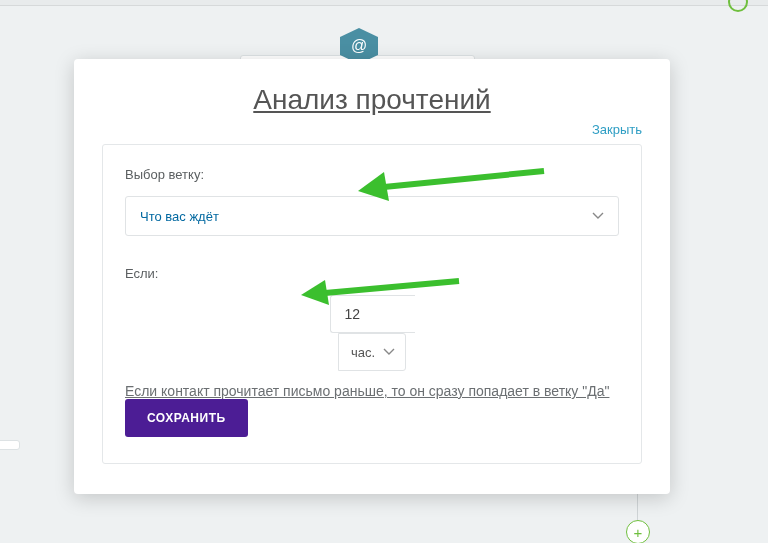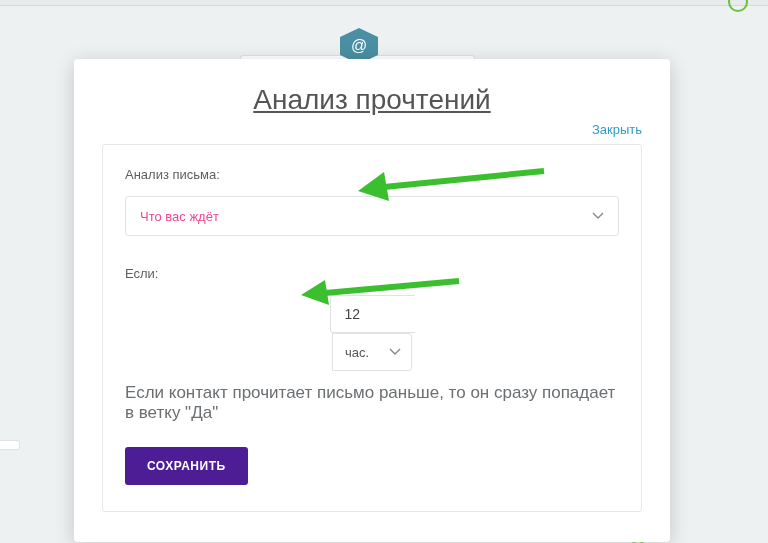--- a/index.html
+++ b/index.html
@@ -127,21 +127,21 @@
       height: 40px;
       display: flex;
       align-items: center;
       padding: 0 14px;
       position: relative;
       margin-bottom: 30px;
       background: #fff;
     }
     .select-row .value {
       font-size: 13px;
-      color: #ec4899;
+      color: #0369a1;
     }
     .chevron {
       position: absolute;
       right: 14px;
       top: 50%;
       transform: translateY(-50%);
     }
     .chevron svg { display: block; }
     .wait-row {
       display: flex;
@@ -158,34 +158,34 @@
       width: 85px;
       padding: 0 14px;
       font-size: 14px;
       color: #444;
       outline: none;
     }
     .unit-select {
       border: 1px solid #e0e3e5;
       border-radius: 0 3px 3px 0;
       height: 38px;
-      width: 80px;
+      width: 68px;
       display: flex;
       align-items: center;
       padding: 0 12px;
       position: relative;
       font-size: 13px;
       color: #555;
       background: #fff;
     }
     .unit-select .chevron { right: 10px; }
     .hint-text {
-      font-size: 17px;
+      font-size: 14px;
       color: #6b6f72;
-      margin-bottom: 24px;
+      text-decoration: underline;
     }
     .save-btn {
       background: #4c1d95;
       color: #fff;
       border: none;
       border-radius: 3px;
       padding: 12px 22px;
       font-size: 12px;
       font-weight: 600;
       letter-spacing: 0.5px;
@@ -214,21 +214,21 @@
 
 <div class="overlay"></div>
 
 <div class="modal">
   <div class="modal-header">
     <div class="modal-title">Анализ прочтений</div>
     <div class="modal-close">Закрыть</div>
   </div>
 
   <div class="inner-panel">
-    <div class="form-label">Анализ письма:</div>
+    <div class="form-label">Выбор ветку:</div>
 
     <div class="select-row">
       <span class="value">Что вас ждёт</span>
       <span class="chevron">
         <svg width="12" height="8" viewBox="0 0 12 8">
             <path d="M1 1 L6 6 L11 1" stroke="#888" stroke-width="1.4" fill="none"></path>
           </svg>
       </span>
     </div>
 

